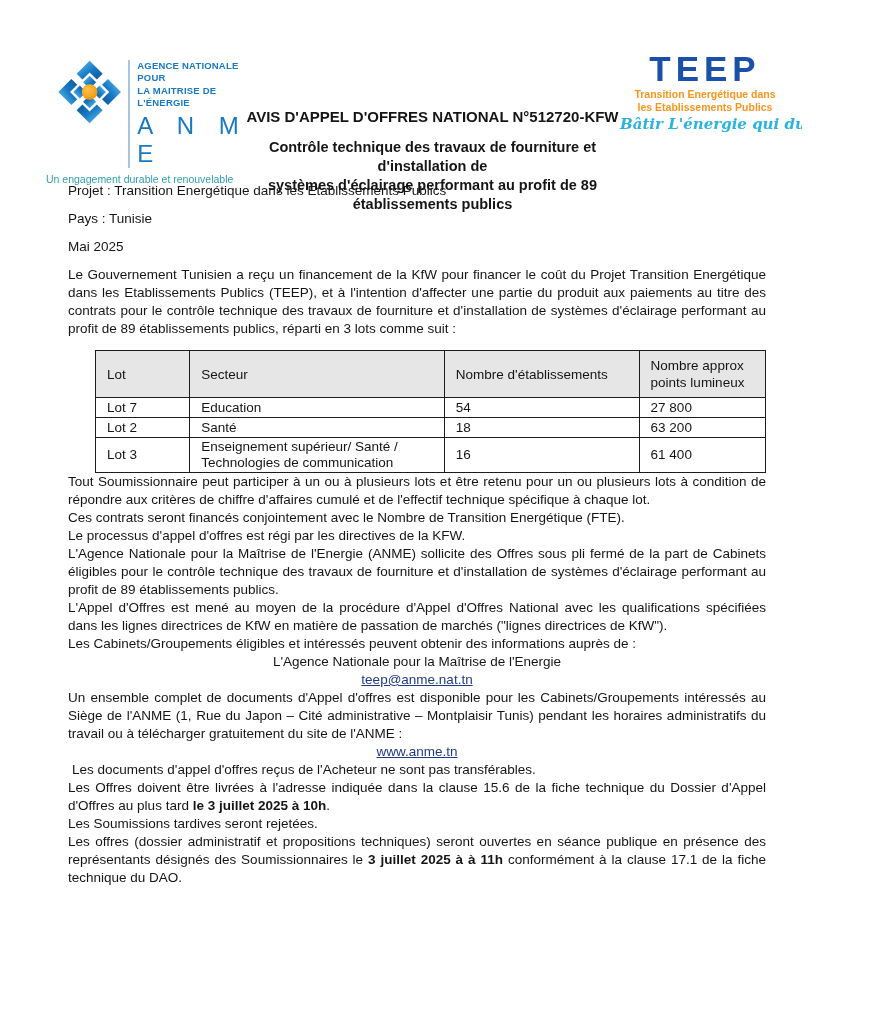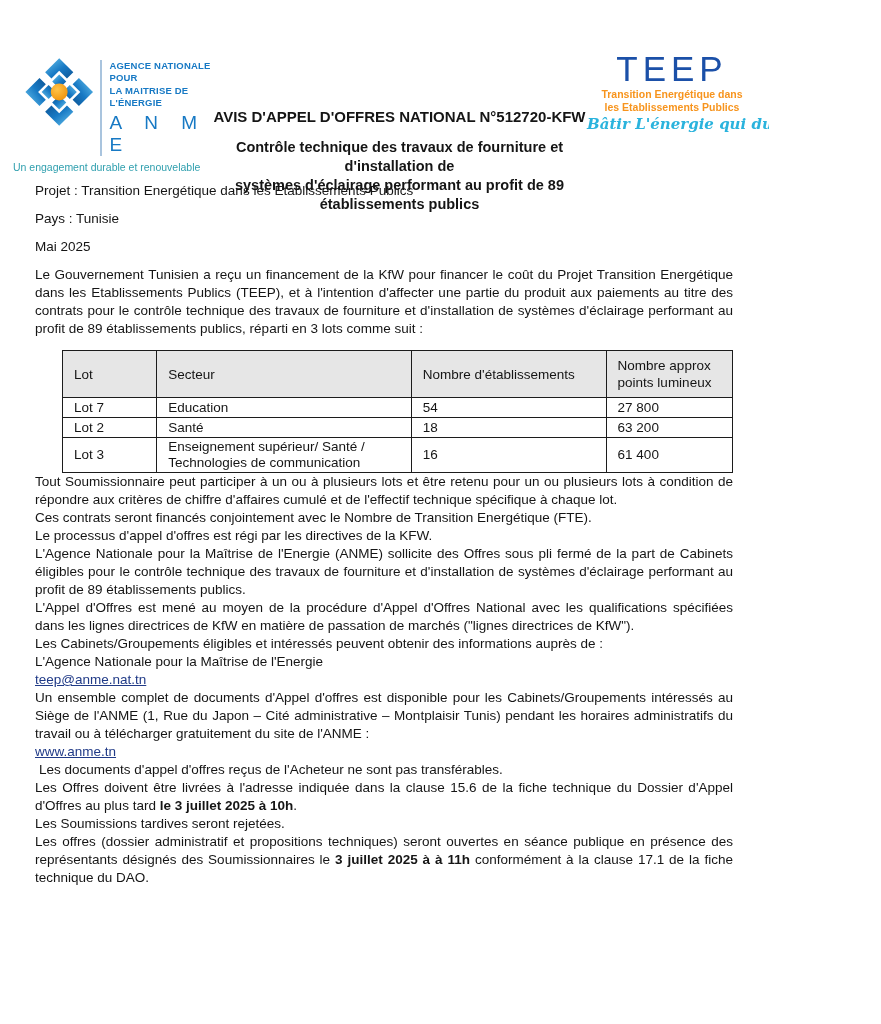--- a/index.html
+++ b/index.html
@@ -8,43 +8,43 @@
     --teep-blue:#1b50a8;
     --teep-orange:#f7941d;
     --teep-cyan:#2ab3dd;
     --link-blue:#203a87;
     --table-header-bg:#e6e6e6;
   }
   *{box-sizing:border-box}
   html,body{margin:0;padding:0;background:#fff}
   .page{
     width:769px;height:1024px;background:#fff;position:relative;overflow:hidden;
-    font-family:"Liberation Sans",sans-serif;color:#151515;
+    font-family:"Liberation Sans",sans-serif;color:#151515;margin-left:33px;
   }
   
   .header{position:relative;height:182px}
   .anme{position:absolute;left:24px;top:52px;width:210px}
   .anme-top{display:flex;align-items:flex-start}
   .anme-text{border-left:2px solid #a9c4de;padding-left:7px;margin-left:6px;margin-top:8px}
   .anme-name{color:var(--anme-blue);font-weight:bold;font-size:9.5px;line-height:1.3;letter-spacing:.2px}
-  .anme-acronym{color:var(--anme-blue);font-size:19px;letter-spacing:9px;margin-top:3px;font-weight:500}
+  .anme-acronym{color:var(--anme-blue);font-size:24px;letter-spacing:9px;margin-top:3px;font-weight:500}
   .anme-tagline{color:var(--tagline-teal);font-size:10.5px;margin-top:5px;margin-left:-11px;white-space:nowrap}
   .title-block{position:absolute;left:198px;right:168px;top:108px;text-align:center}
   .doc-title{font-size:15px;font-weight:bold;white-space:nowrap}
   .doc-subtitle{font-size:14.5px;font-weight:bold;margin-top:13px;line-height:1.32}
   .teep{position:absolute;right:12px;top:52px;width:170px;text-align:center}
-  .teep-acronym{font-size:35px;font-weight:400;color:var(--teep-blue);letter-spacing:5px;line-height:.95;white-space:nowrap}
+  .teep-acronym{font-size:35px;font-weight:700;color:var(--teep-blue);letter-spacing:5px;line-height:.95;white-space:nowrap}
   .teep-desc{font-size:10.5px;font-weight:bold;color:var(--teep-orange);line-height:1.2;margin-top:3px}
   .teep-slogan{font-family:"DejaVu Serif",serif;font-style:italic;font-weight:bold;font-size:15px;color:var(--teep-cyan);margin-top:2px;white-space:nowrap}
   
   .content{padding:0 36px 0 35px;font-size:13.5px;line-height:18px}
   .content p{margin:0}
   .meta p{margin-bottom:10px}
   .just{text-align:justify}
-  .center{text-align:left}
+  .center{text-align:center}
   .intro{margin-top:13px}
   .indent-sm{padding-left:4px}
   b,.bold{font-weight:bold}
   a.link{color:var(--link-blue);font-weight:normal;text-decoration:underline;cursor:pointer}
   
   .table-wrap{margin:12px 0 0 27px}
   table{border-collapse:collapse;font-size:13.5px;table-layout:fixed}
   th,td{border:1.5px solid #1c1c1c;padding:1px 11px;text-align:left;font-weight:normal;vertical-align:middle;overflow:hidden}
   thead th{background:var(--table-header-bg);height:47px;line-height:17px}
   tbody td{height:20px;line-height:16px}

